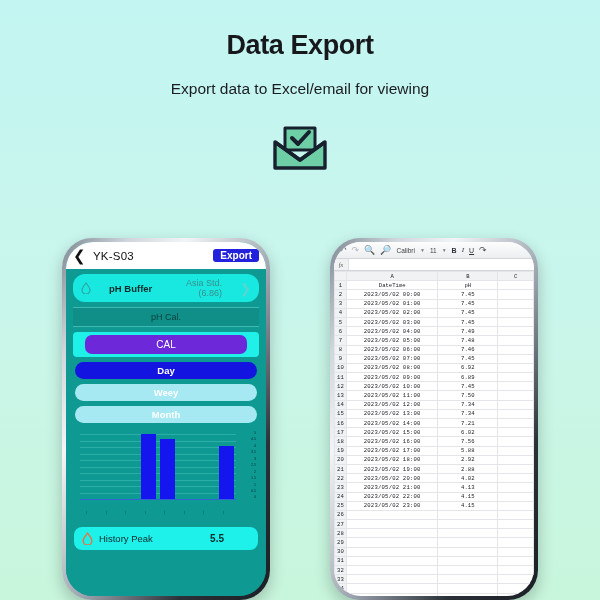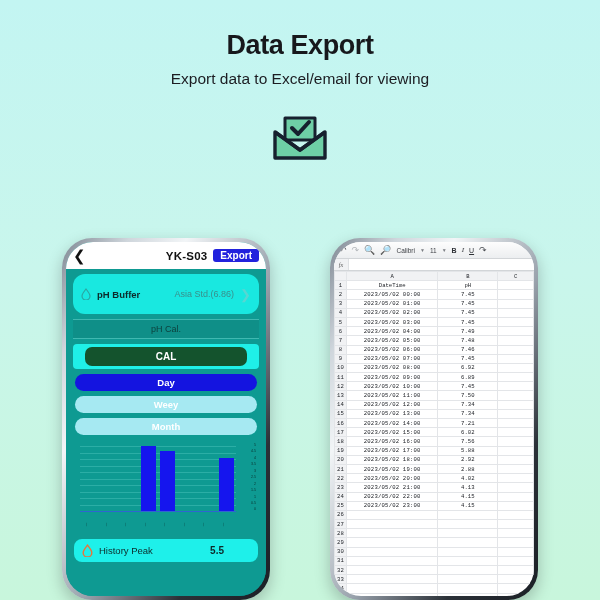--- a/index.html
+++ b/index.html
@@ -11,21 +11,21 @@
     overflow: hidden;
   }
 
   
   #header { width: 100%; text-align: center; padding-top: 30px; }
   #page-title {
     font-size: 27px; font-weight: 900; color: #17181c;
     letter-spacing: -0.4px;
   }
   #page-subtitle {
-    font-size: 15.5px; color: #1c1d22; margin-top: 9px; font-weight: 400;
+    font-size: 15.5px; color: #1c1d22; margin-top: 19px; font-weight: 400;
   }
 
   
   #hero-icons {
     margin-top: 22px; display: flex; justify-content: center;
     align-items: center; gap: 62px;
   }
 
   
   .phone {
@@ -47,53 +47,53 @@
   #phone-left { left: 62px; top: 238px; }
   #phone-right { left: 330px; top: 238px; }
 
   
   #app-bar {
     height: 27px; background: #ffffff;
     display: flex; align-items: center; padding: 0 7px; gap: 6px;
   }
   #back-icon { width: 14px; color: #111; font-size: 15px; line-height: 1; }
   #app-title {
-    flex: 1; text-align: right; font-size: 11.5px;
-    font-weight: 700; color: #111; letter-spacing: .2px;
+    flex: 1; text-align: left; font-size: 11.5px;
+    font-weight: 400; color: #111; letter-spacing: .2px;
   }
   #export-button {
     background: #2222dd; color: #fff; font-size: 10px; font-weight: 600;
     padding: 1px 7px; border-radius: 3px;
   }
 
   
   #app-body {
     background: #0e9a92; height: calc(100% - 27px);
     padding: 5px 7px; display: flex; flex-direction: column; gap: 5px;
     position: relative; overflow: hidden;
   }
   .card-strip {
     background: #0f8f88; border-top: 1px solid #3fb9b1;
     border-bottom: 1px solid #3fb9b1;
     text-align: center; font-size: 9px; color: #0c3f3c; padding: 4px 0;
   }
   #buffer-row {
-    background: #19e8e0; border-radius: 12px; height: 40px;
-    display: flex; align-items: center; padding: 0 8px; gap: 6px;
+    background: #19e8e0; border-radius: 12px; height: 28px;
+    display: flex; align-items: center; padding: 0 8px; gap: 18px;
   }
   #buffer-label { font-size: 9.5px; font-weight: 700; color: #0d2a2a; }
   #buffer-value { flex: 1; text-align: right; font-size: 9px; color: #3a8f8b; }
   #buffer-chevron { font-size: 13px; color: #57d7d2; line-height: 1; }
 
   #cal-wrap {
     background: #1ff0e8; border-radius: 4px; padding: 3px 12px;
     display: flex; justify-content: center;
   }
   #cal-button {
-    background: #14532d; color: #fff; font-size: 10px; font-weight: 700;
+    background: #6d28d9; color: #fff; font-size: 10px; font-weight: 400;
     border-radius: 7px; width: 100%; text-align: center; padding: 4px 0;
   }
 
   #range-tabs { display: flex; gap: 5px; padding: 0 2px; flex-direction: column; }
   .range-tab {
     flex: 1; text-align: center; font-size: 9.5px; border-radius: 9px;
     padding: 3px 0; font-weight: 700;
   }
   .range-tab.active { background: #1414e0; color: #fff; }
   .range-tab.inactive { background: #a6e9f2; color: #ffffff; }

